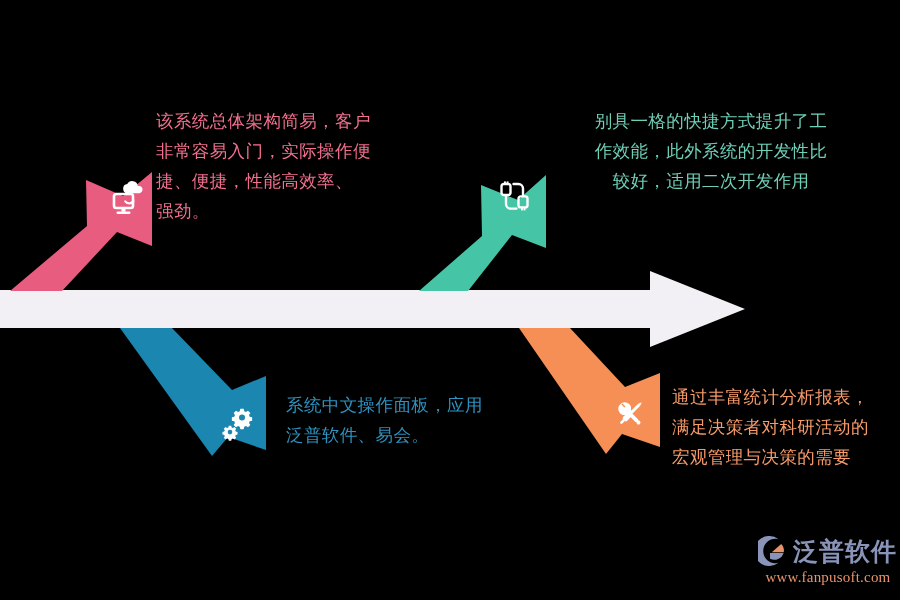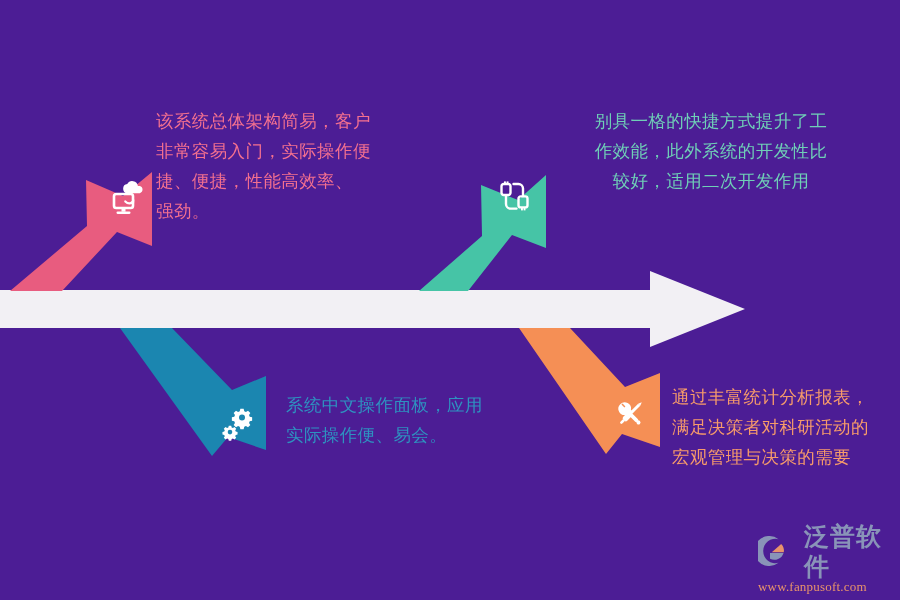--- a/index.html
+++ b/index.html
@@ -9,21 +9,21 @@
     height: 600px;
     background: #ffffff;
     font-family: "Liberation Sans", "DejaVu Sans", sans-serif;
     overflow: hidden;
   }
 
   #stage {
     position: relative;
     width: 900px;
     height: 600px;
-    background: #4c1d95;
+    background: #000000;
     padding-left: 12px;
   }
 
   #diagram-svg {
     position: absolute;
     left: 0;
     top: 0;
     width: 900px;
     height: 600px;
   }
@@ -46,39 +46,39 @@
   #logo {
     position: absolute;
     left: 758px;
     top: 534px;
     width: 140px;
     height: 56px;
   }
   #logo-row {
     display: flex;
     align-items: center;
-    gap: 16px;
+    gap: 5px;
     height: 34px;
   }
   #logo-mark { width: 30px; height: 30px; flex: 0 0 30px; }
   #logo-word {
     font-size: 25px;
     font-weight: bold;
     color: #8994B8;
     letter-spacing: 1px;
     line-height: 30px;
     font-family: "Liberation Sans", "DejaVu Sans", sans-serif;
   }
   #logo-url {
-    margin-top: 11px;
-    font-size: 13px;
+    margin-top: 1px;
+    font-size: 15px;
     color: #E8936B;
     letter-spacing: 0.2px;
     font-family: "Liberation Serif", "DejaVu Serif", serif;
-    text-align: left;
+    text-align: center;
     width: 140px;
   }
 </style>
 </head>
 <body>
 
 <div id="stage">
 
   <svg id="diagram-svg" viewBox="0 0 900 600">
 
@@ -195,21 +195,21 @@
   <div class="note note-pink">该系统总体架构简易，客户
 非常容易入门，实际操作便
 捷、便捷，性能高效率、
 强劲。</div>
 
   <div class="note note-green">别具一格的快捷方式提升了工
 作效能，此外系统的开发性比
 较好，适用二次开发作用</div>
 
   <div class="note note-blue">系统中文操作面板，应用
-实际操作便、易会。</div>
+泛普软件、易会。</div>
 
   <div class="note note-orange">通过丰富统计分析报表，
 满足决策者对科研活动的
 宏观管理与决策的需要</div>
 
   <div id="logo">
     <div id="logo-row">
       <svg id="logo-mark" viewBox="0 0 30 30">
         <path d="M 20.5 3.2 A 12.2 12.2 0 1 0 20.5 26.8 A 15.0 15.0 0 1 1 20.5 3.2 Z" fill="#8994B8"></path>
         <path d="M 23.2 8.0 a 9.6 9.6 0 0 1 2.6 8.2 L 13.8 16.2 Z" fill="#E8936B"></path>

